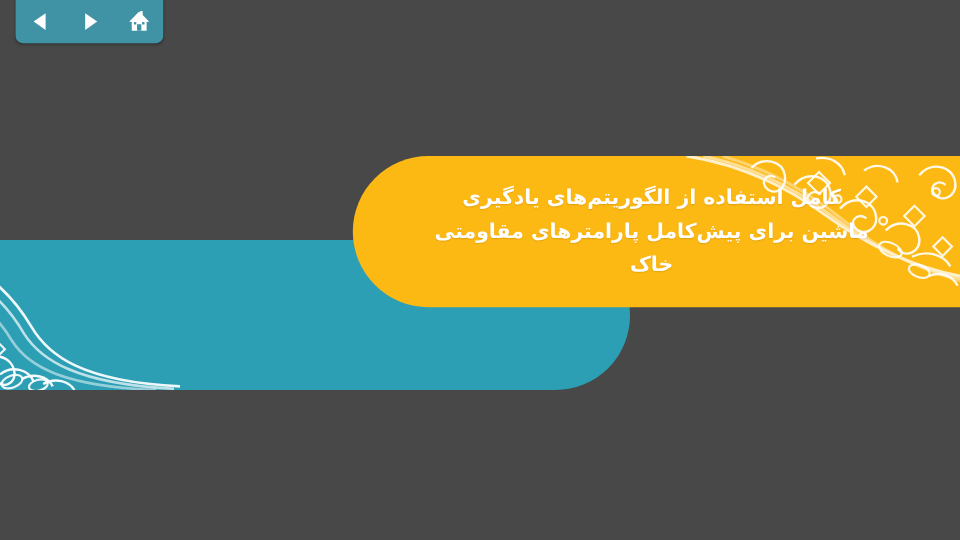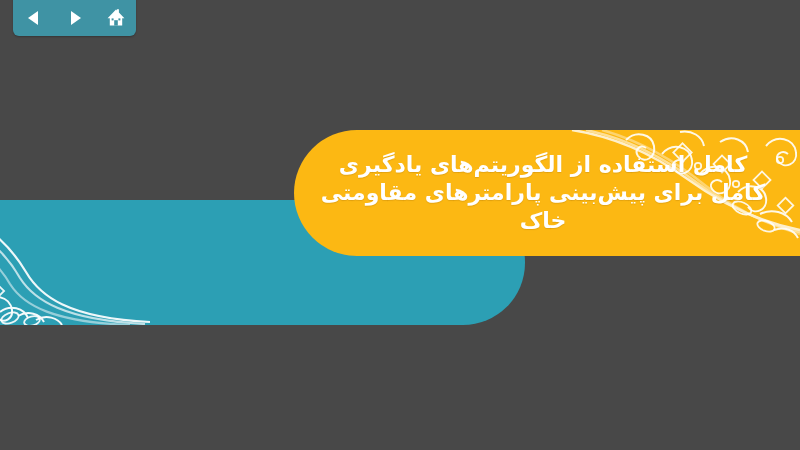--- a/index.html
+++ b/index.html
@@ -88,21 +88,21 @@
     inset: 0;
     display: flex;
     flex-direction: column;
     align-items: center;
     justify-content: center;
     padding: 4px 26px 4px 18px;
     box-sizing: border-box;
   }
   .title-line {
     color: #ffffff;
-    font-size: 22px;
+    font-size: 17px;
     line-height: 28px;
     font-weight: bold;
     text-align: left;
     white-space: nowrap;
     direction: rtl;
     text-shadow: 0 1px 1px rgba(120,70,0,0.18);
     position: relative;
     z-index: 2;
   }
 </style>
@@ -198,19 +198,19 @@
         <ellipse cx="172" cy="78" rx="10" ry="5.5" transform="rotate(25 172 78)"></ellipse>
         <ellipse cx="196" cy="96" rx="9" ry="5" transform="rotate(20 196 96)"></ellipse>
         <circle cx="128" cy="36" r="3.2"></circle>
         <circle cx="166" cy="54" r="3.2"></circle>
         <circle cx="210" cy="30" r="3.2"></circle>
       </g>
     </svg>
 
     <div id="title-wrap">
       <div class="title-line">کامل استفاده از الگوریتم‌های یادگیری</div>
-      <div class="title-line">کامل برای پیش‌بینی پارامترهای مقاومتی</div>
+      <div class="title-line">ماشین برای پیش‌کامل پارامترهای مقاومتی</div>
       <div class="title-line">خاک</div>
     </div>
 
   </div>
 
 </div>
 
 </body></html>

